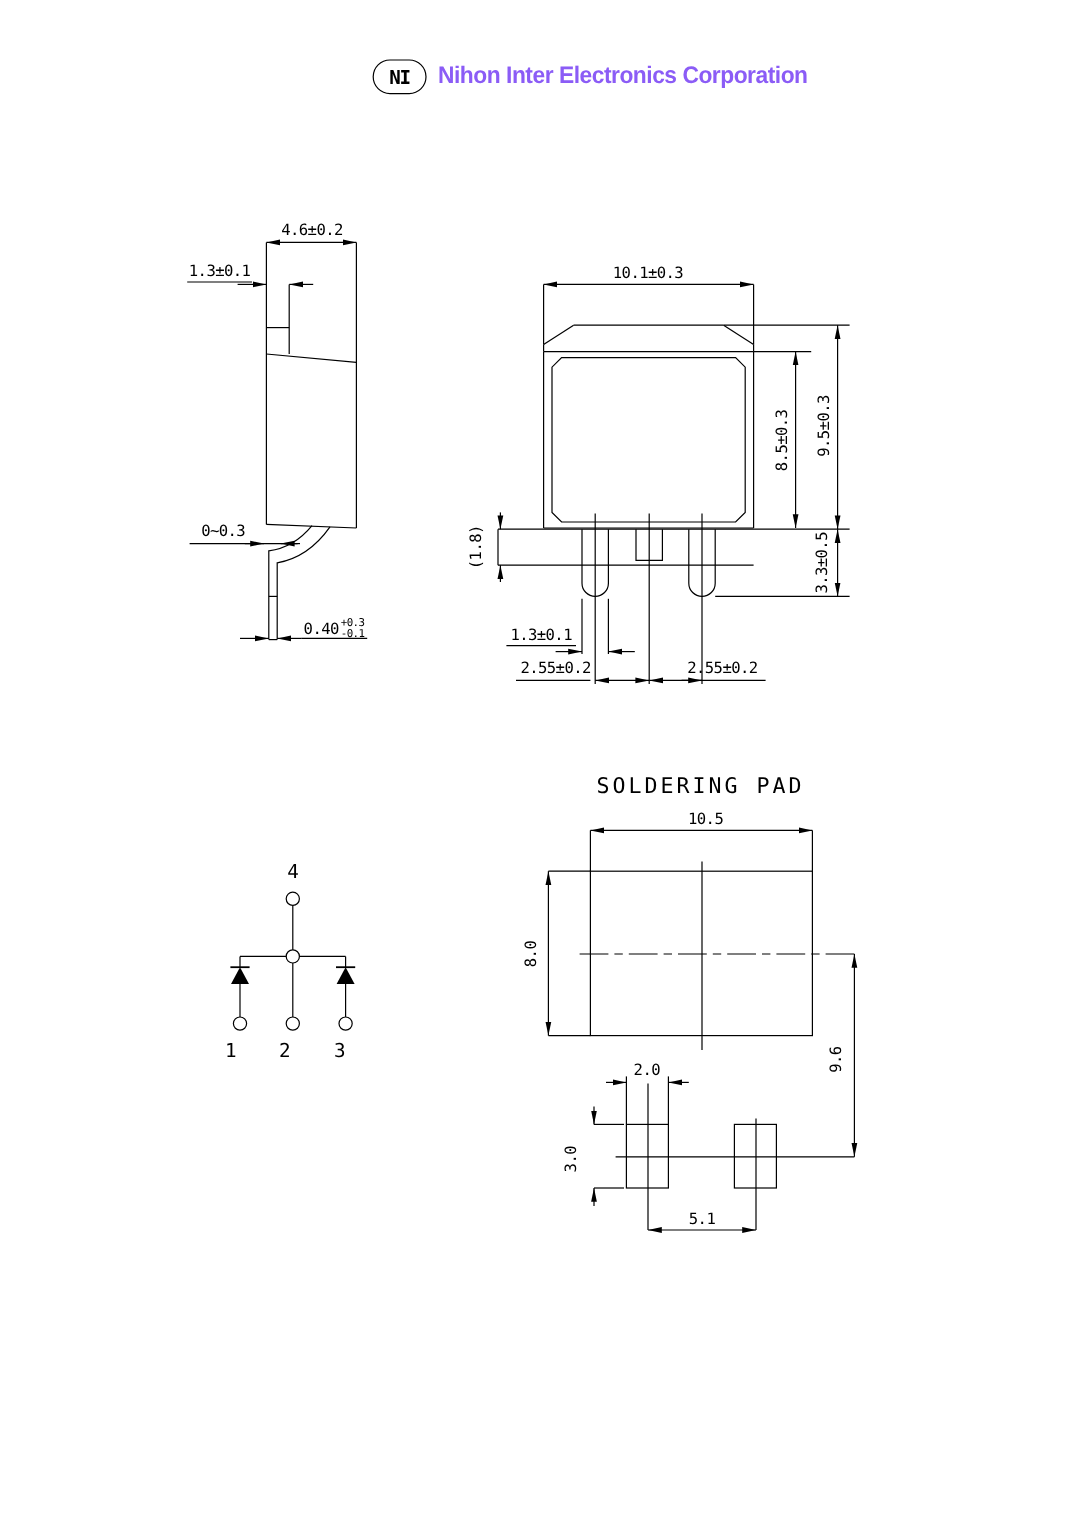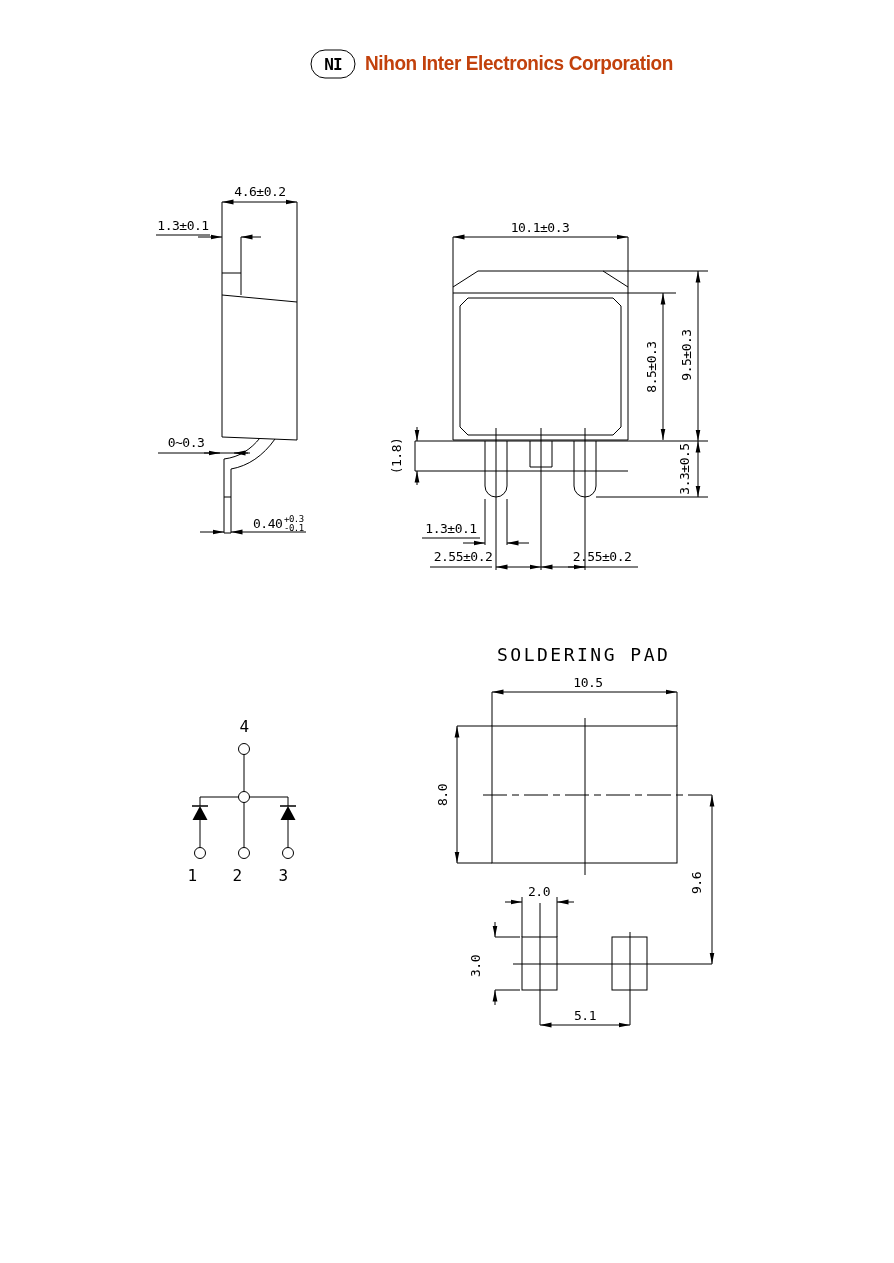--- a/index.html
+++ b/index.html
@@ -1,19 +1,19 @@
 <!DOCTYPE html>
 <html><head>
 <meta charset="utf-8">
 <style>
   html,body{margin:0;padding:0;background:#e8e8e8;}
   .page{
     position:relative;width:894px;height:1263px;background:#ffffff;
     margin:0 auto;overflow:hidden;
-    font-family:"DejaVu Sans Mono","Liberation Mono",monospace;color:#c2410c;
+    font-family:"DejaVu Sans Mono","Liberation Mono",monospace;color:#8b5cf6;
   }
   .header{
     position:absolute;left:308px;top:46px;display:flex;align-items:center;gap:7px;
   }
   .company{
     font-family:"Liberation Sans","DejaVu Sans",sans-serif;
     font-weight:bold;font-size:19px;letter-spacing:-0.4px;white-space:nowrap;
     transform:scaleY(1.05);
   }
   svg{position:absolute;overflow:visible;}

